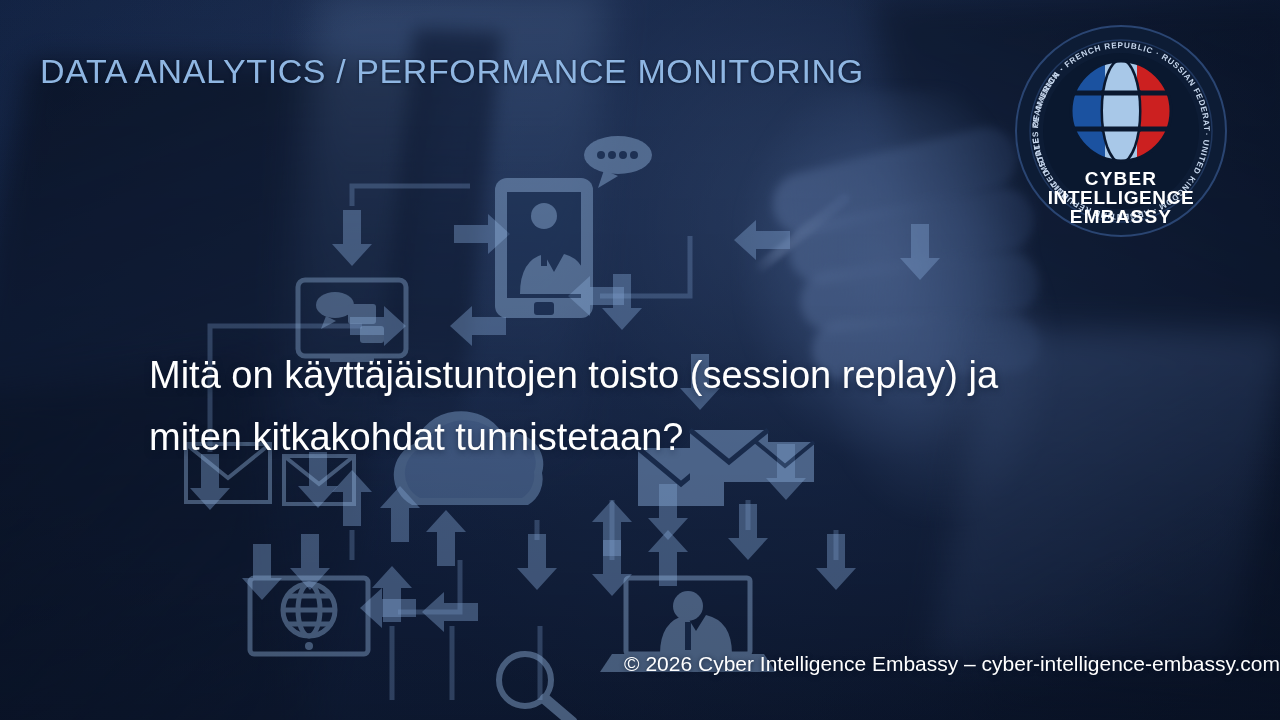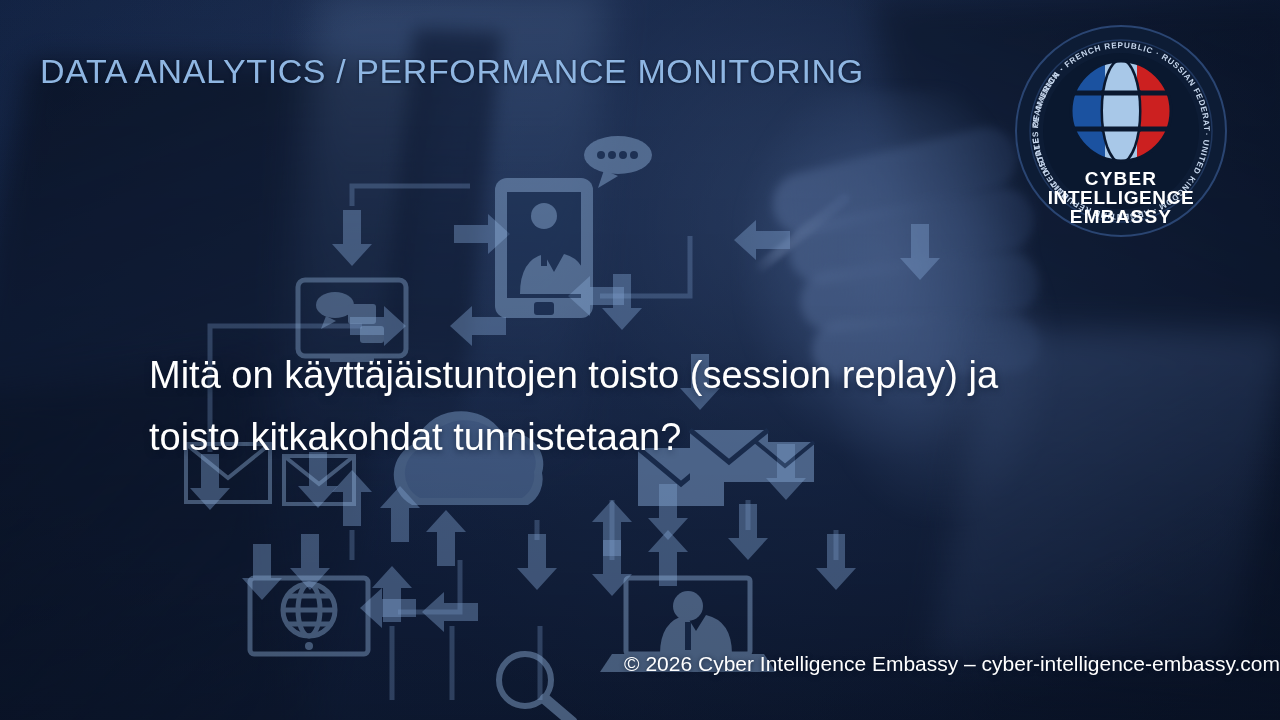--- a/index.html
+++ b/index.html
@@ -282,21 +282,21 @@
         <circle cx="525" cy="680" r="26"></circle>
         <path d="M545,699 L572,722" stroke-width="11" stroke-linecap="round"></path>
       </g>
     </svg>
   </div>
 
   <div class="kicker">DATA ANALYTICS / PERFORMANCE MONITORING</div>
 
   <div class="title">
     <span class="line">Mitä on käyttäjäistuntojen toisto (session replay) ja</span>
-    <span class="line">toisto kitkakohdat tunnistetaan?</span>
+    <span class="line">miten kitkakohdat tunnistetaan?</span>
   </div>
 
   <div class="footer">© 2026 Cyber Intelligence Embassy – cyber-intelligence-embassy.com</div>
 
   <div class="logo">
     <svg viewBox="0 0 216 216" xmlns="http://www.w3.org/2000/svg">
       <defs>
         <path id="ringTop" d="M 108,108 m -83,0 a 83,83 0 0 1 166,0" fill="none"></path>
         <path id="ringBottom" d="M 108,108 m 83,0 a 83,83 0 0 1 -166,0" fill="none"></path>
         <clipPath id="globeClip">

